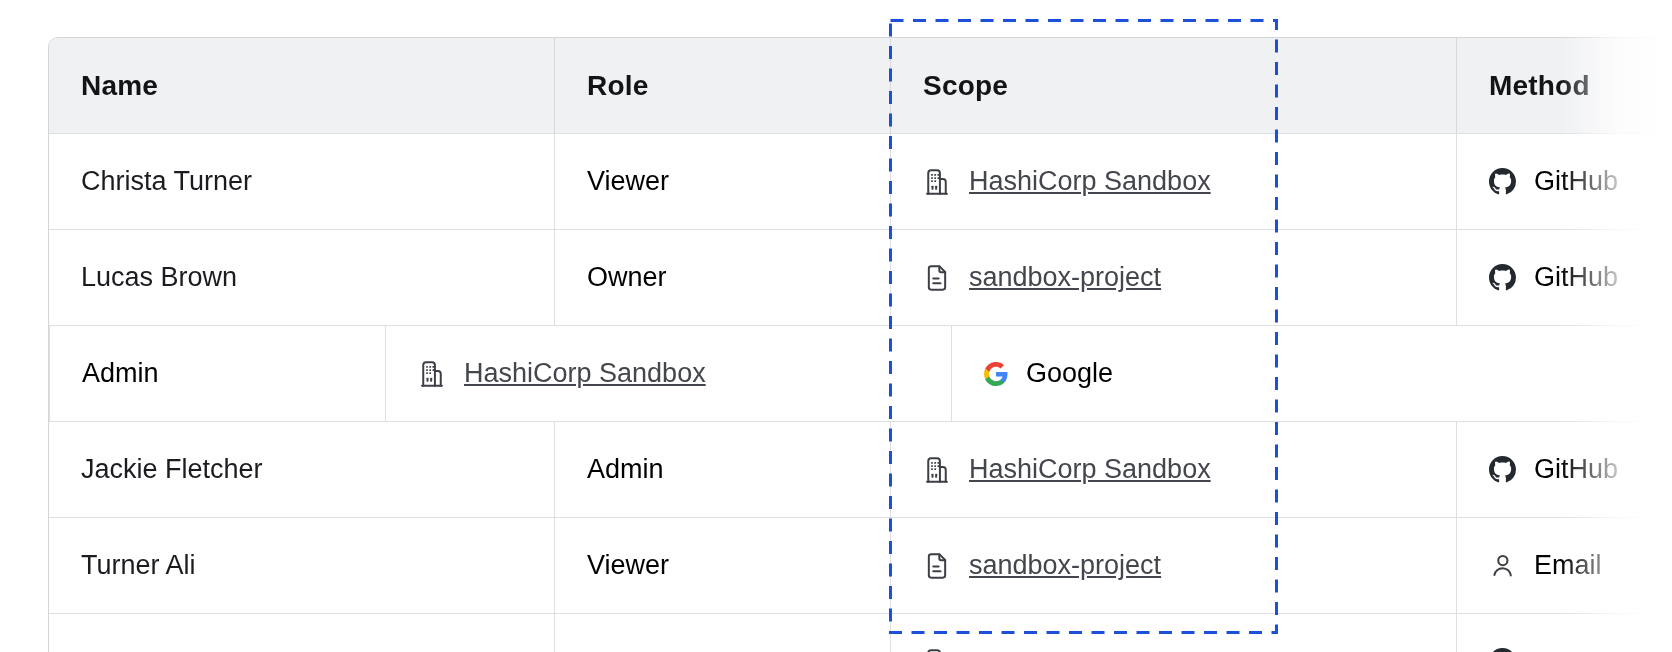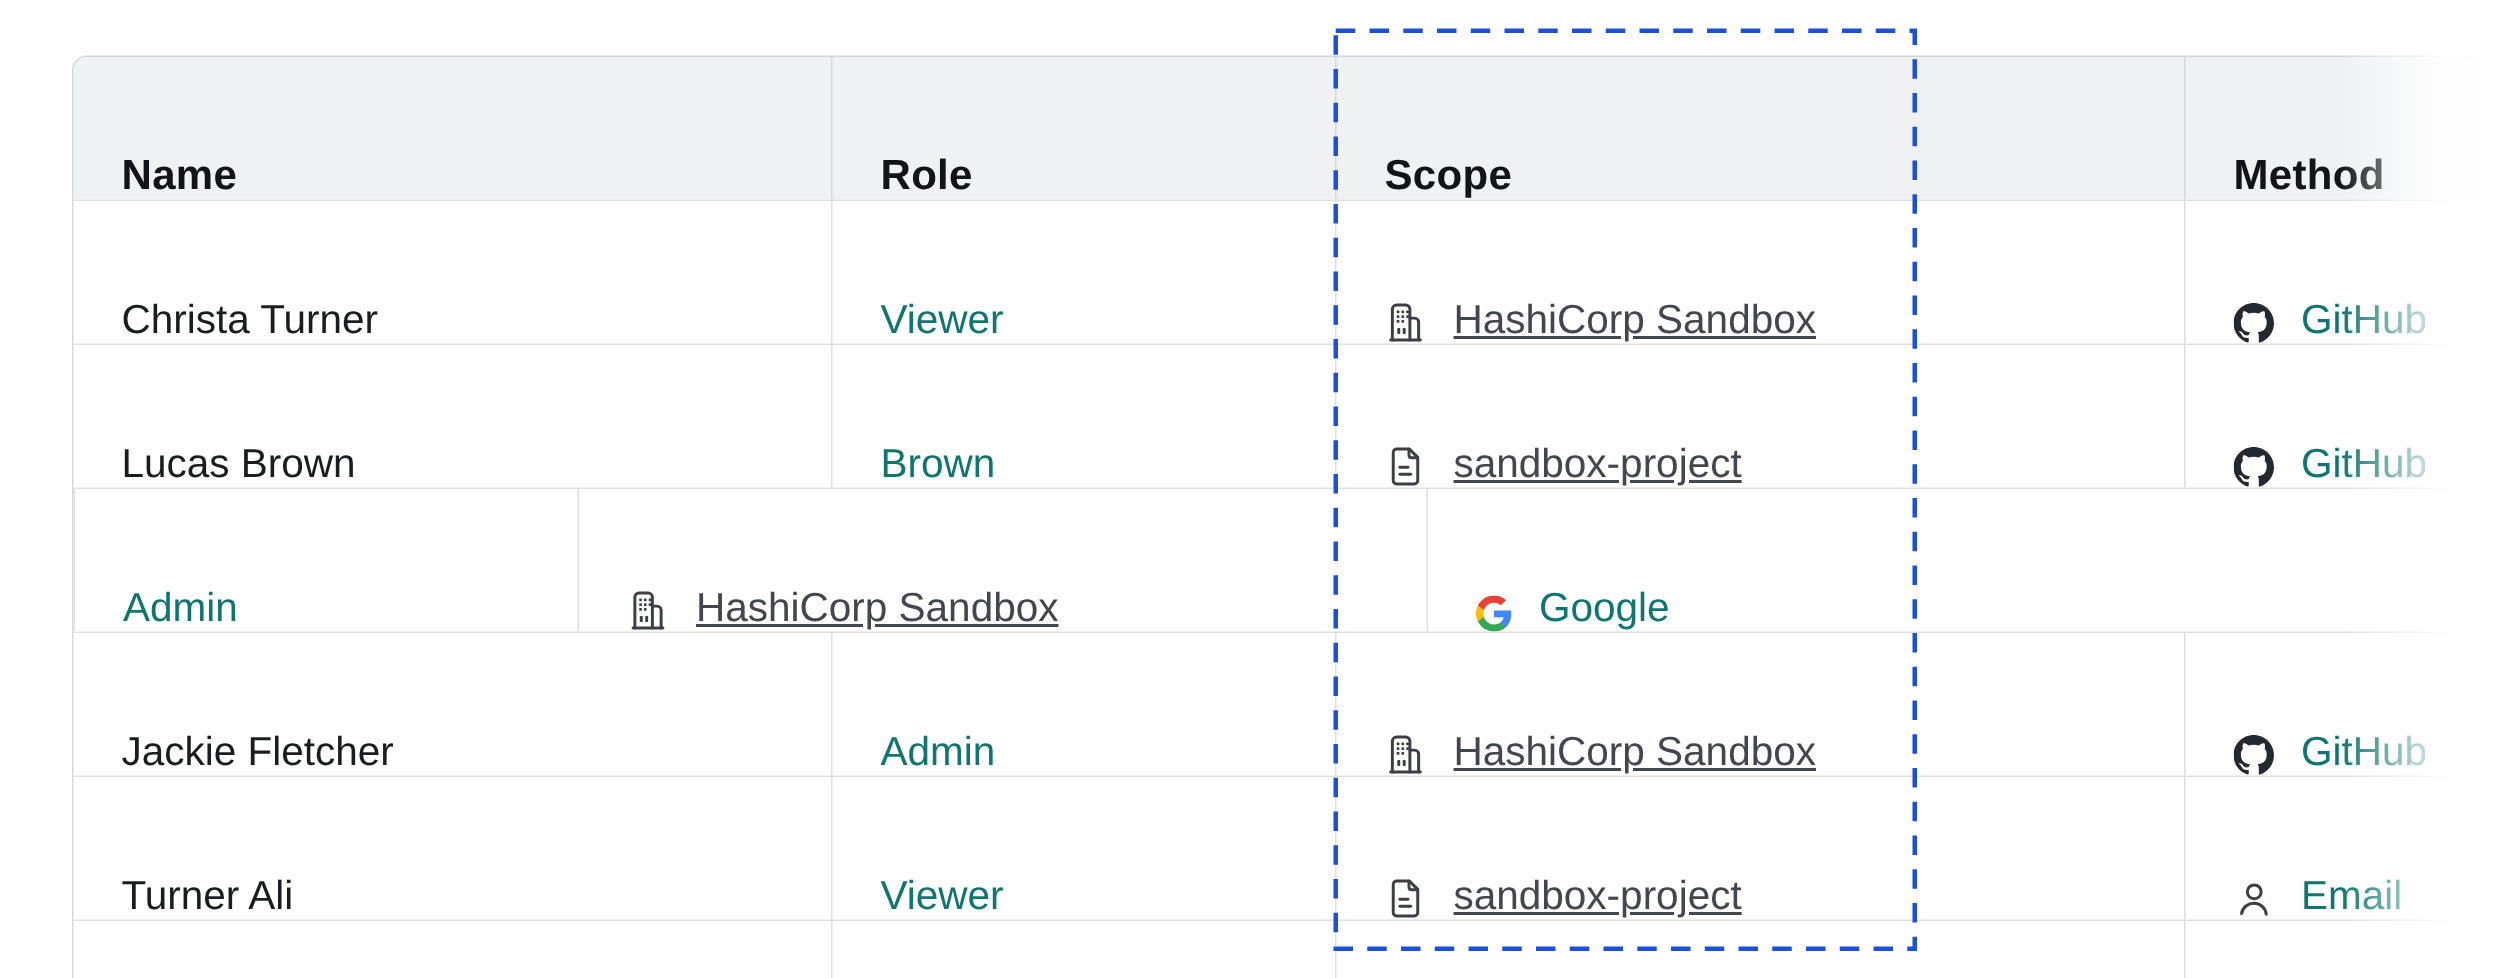--- a/index.html
+++ b/index.html
@@ -8,33 +8,33 @@
     background:#ffffff;font-family:"Liberation Sans","DejaVu Sans",sans-serif;
     -webkit-font-smoothing:antialiased;
   }
   *{box-sizing:border-box;}
   .table-wrap{
     position:absolute;left:48px;top:37px;width:1700px;height:810px;
     border:1.5px solid #d3d5d9;border-radius:10px;overflow:hidden;background:#fff;
   }
   .thead{display:flex;height:95px;background:#f0f1f3;}
   .row{display:flex;height:96px;border-top:1px solid #dddfe2;background:#fff;}
-  .cell{display:flex;align-items:flex-end;padding-left:32px;flex:0 0 auto;}
+  .cell{display:flex;align-items:center;padding-left:32px;flex:0 0 auto;}
   .cell.c2,.cell.c3,.cell.c4{border-left:1px solid #dddfe2;}
   .thead .cell{border-left-color:#d6d8dc;}
   .c1{width:505px;}
   .c2{width:336px;}
   .c3{width:566px;}
   .c4{flex:1 1 auto;}
   .hlabel{font-size:28px;font-weight:700;color:#121417;letter-spacing:.2px;}
   .name-link{
     font-size:27px;color:#1a1c20;
     text-decoration-thickness:2.5px;text-underline-offset:6px;cursor:pointer;
   }
-  .body-text{font-size:27px;color:#0f766e;}
+  .body-text{font-size:27px;color:#000000;}
   .scope-text{font-size:27px;color:#43464d;text-decoration:underline;}
   .cell-icon{display:inline-flex;color:#3c3f45;margin-right:18px;flex:0 0 auto;}
   .cell-icon svg{display:block;}
   .annotation-layer{position:absolute;left:0;top:0;pointer-events:none;}
   .scroll-fade{
     position:absolute;top:0;right:0;width:112px;height:652px;pointer-events:none;
     background:linear-gradient(to right, rgba(255,255,255,0) 0%, rgba(255,255,255,.82) 55%, #ffffff 92%);
   }
 </style>
 </head>
@@ -127,21 +127,21 @@
         </span>
         <span class="body-text">GitHub</span>
       </div>
   </div>
 
   <div class="row">
     <div class="cell c1">
         <a class="name-link">Lucas Brown</a>
       </div>
     <div class="cell c2">
-        <span class="body-text">Brown</span>
+        <span class="body-text">Owner</span>
       </div>
     <div class="cell c3">
         <span class="cell-icon">
           <svg width="28" height="28">
             <use href="#document-icon"></use>
           </svg>
         </span>
         <span class="scope-text">sandbox-project</span>
       </div>
     <div class="cell c4">

